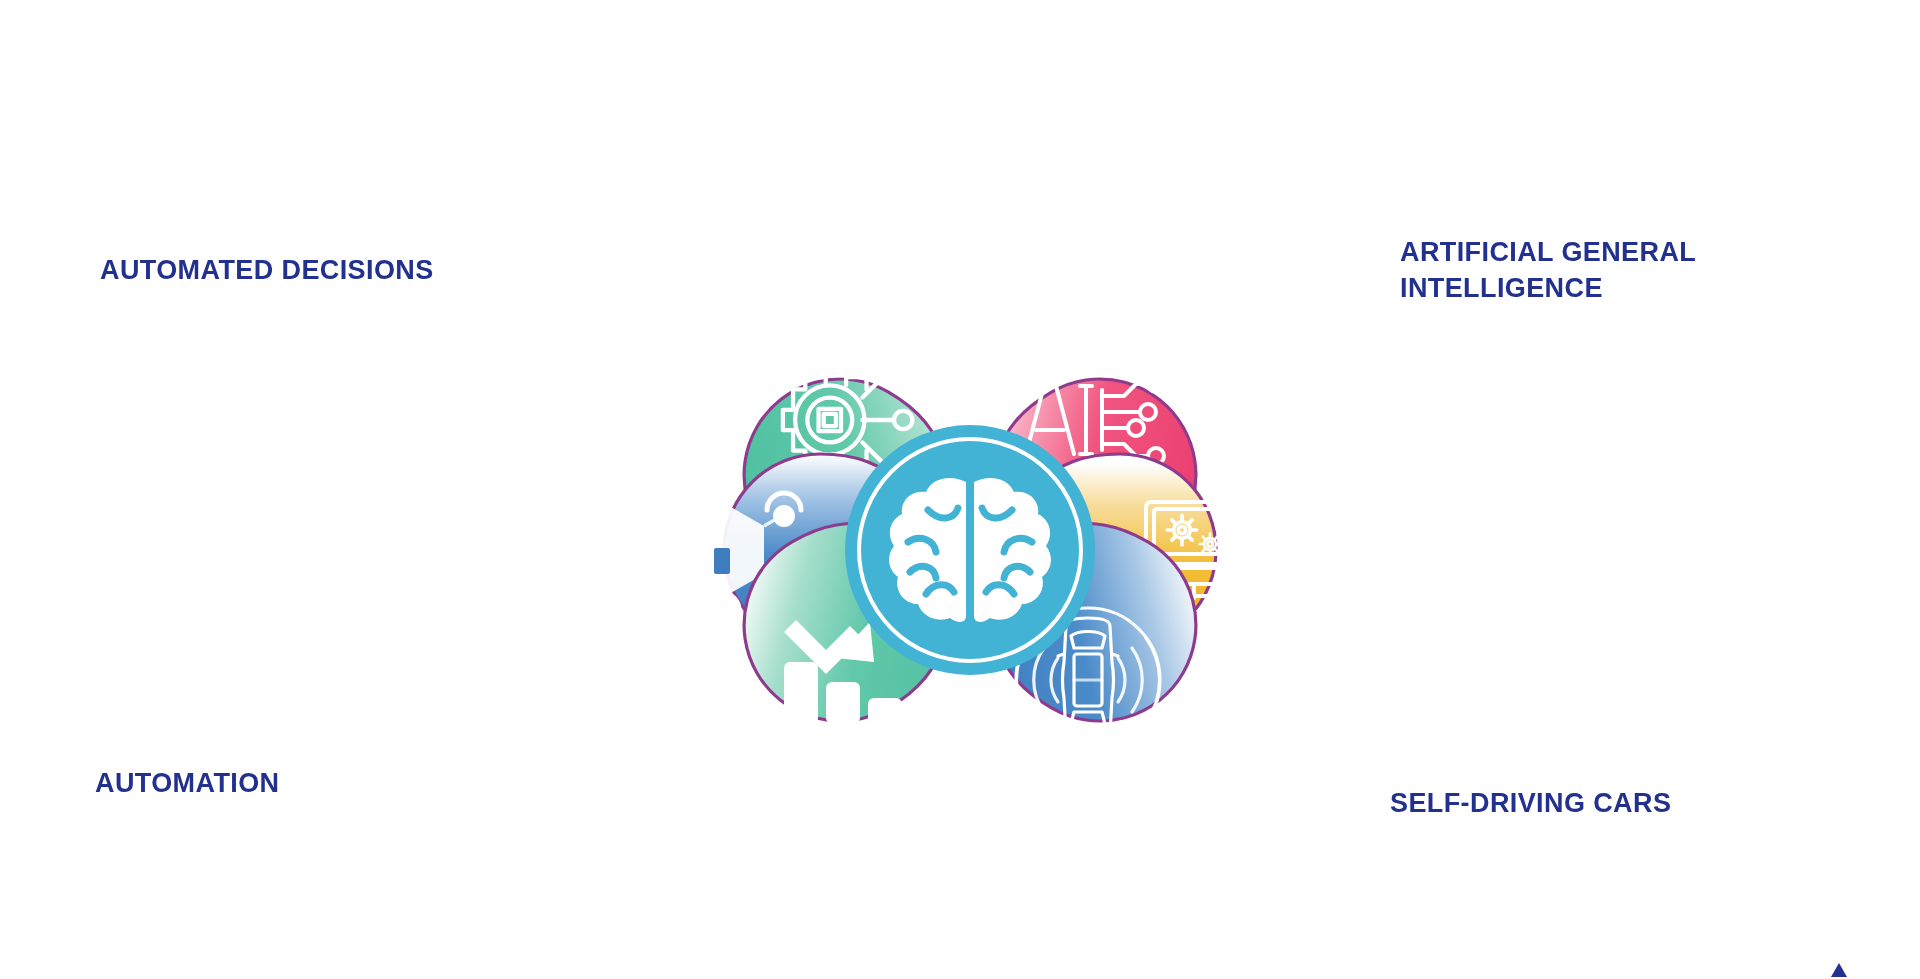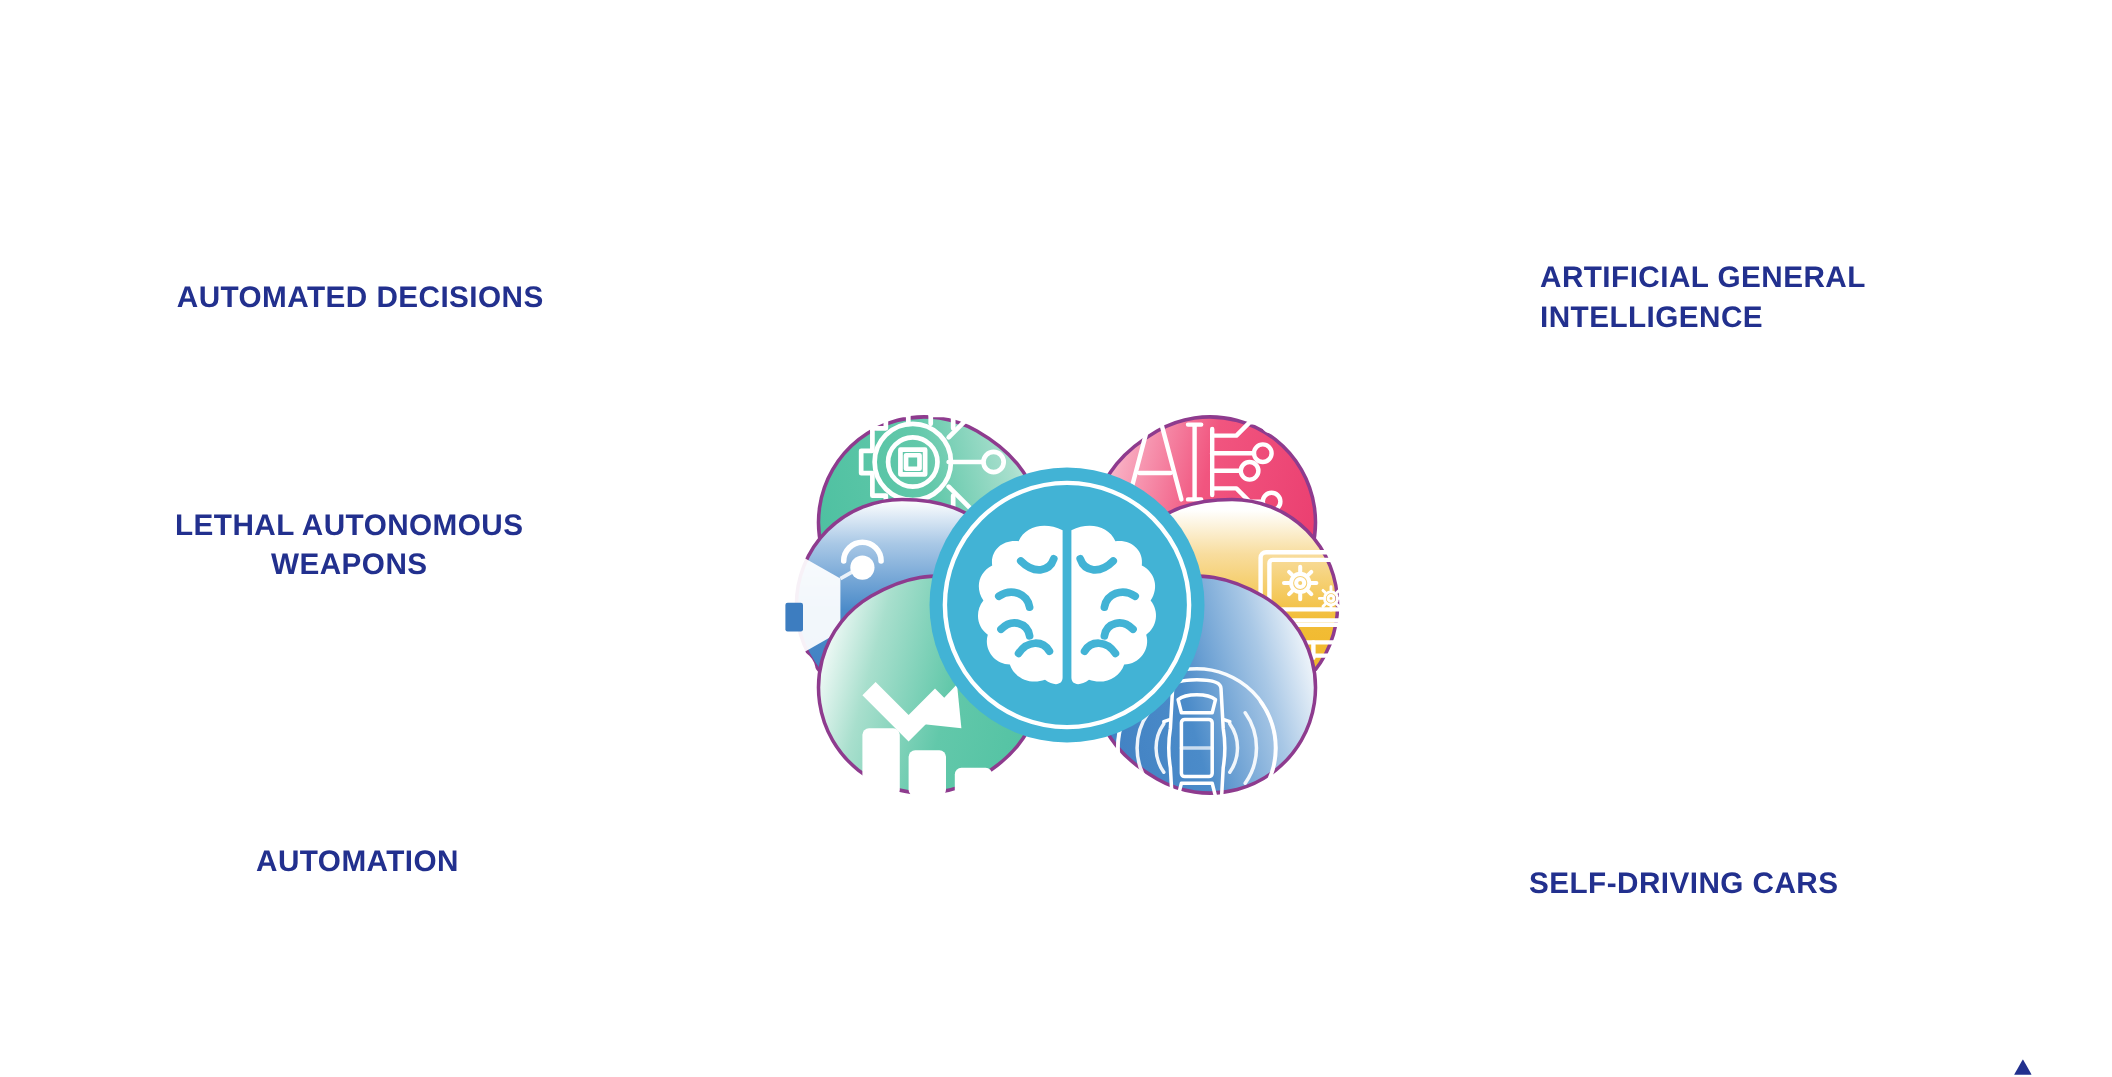--- a/index.html
+++ b/index.html
@@ -20,21 +20,21 @@
   
   .label {
     position: absolute;
     font-weight: 700;
     font-size: 27px;
     letter-spacing: 0.4px;
     line-height: 1.33;
     color: #22308e;
     text-transform: uppercase;
   }
-  .label.left  { text-align: center; }
+  .label.left  { text-align: left; }
   .label.right { }
 
   #label-automated-decisions { left: 100px;  top: 253px; width: 455px; }
   #label-lethal-weapons      { left: 90px;   top: 460px; width: 455px; }
   #label-unemployment        { left: 95px;   top: 766px; width: 460px; }
   #label-agi                 { left: 1400px; top: 235px; width: 410px; }
   #label-autonomous-things   { left: 1390px; top: 460px; width: 420px; }
   #label-self-driving        { left: 1390px; top: 786px; width: 420px; }
 
   
@@ -64,24 +64,20 @@
 </style>
 </head>
 <body>
 
 <div id="stage">
 
   <div class="label left" id="label-automated-decisions">
     <span>AUTOMATED DECISIONS</span>
   </div>
 
-  <div class="label left" id="label-lethal-weapons">
-    <div>LETHAL AUTONOMOUS</div>
-    <div>WEAPONS</div>
-  </div>
 
   <div class="label left" id="label-unemployment">
     <div>AUTOMATION</div>
   </div>
 
   <div class="label right" id="label-agi">
     <div>ARTIFICIAL GENERAL</div>
     <div>INTELLIGENCE</div>
   </div>
 

